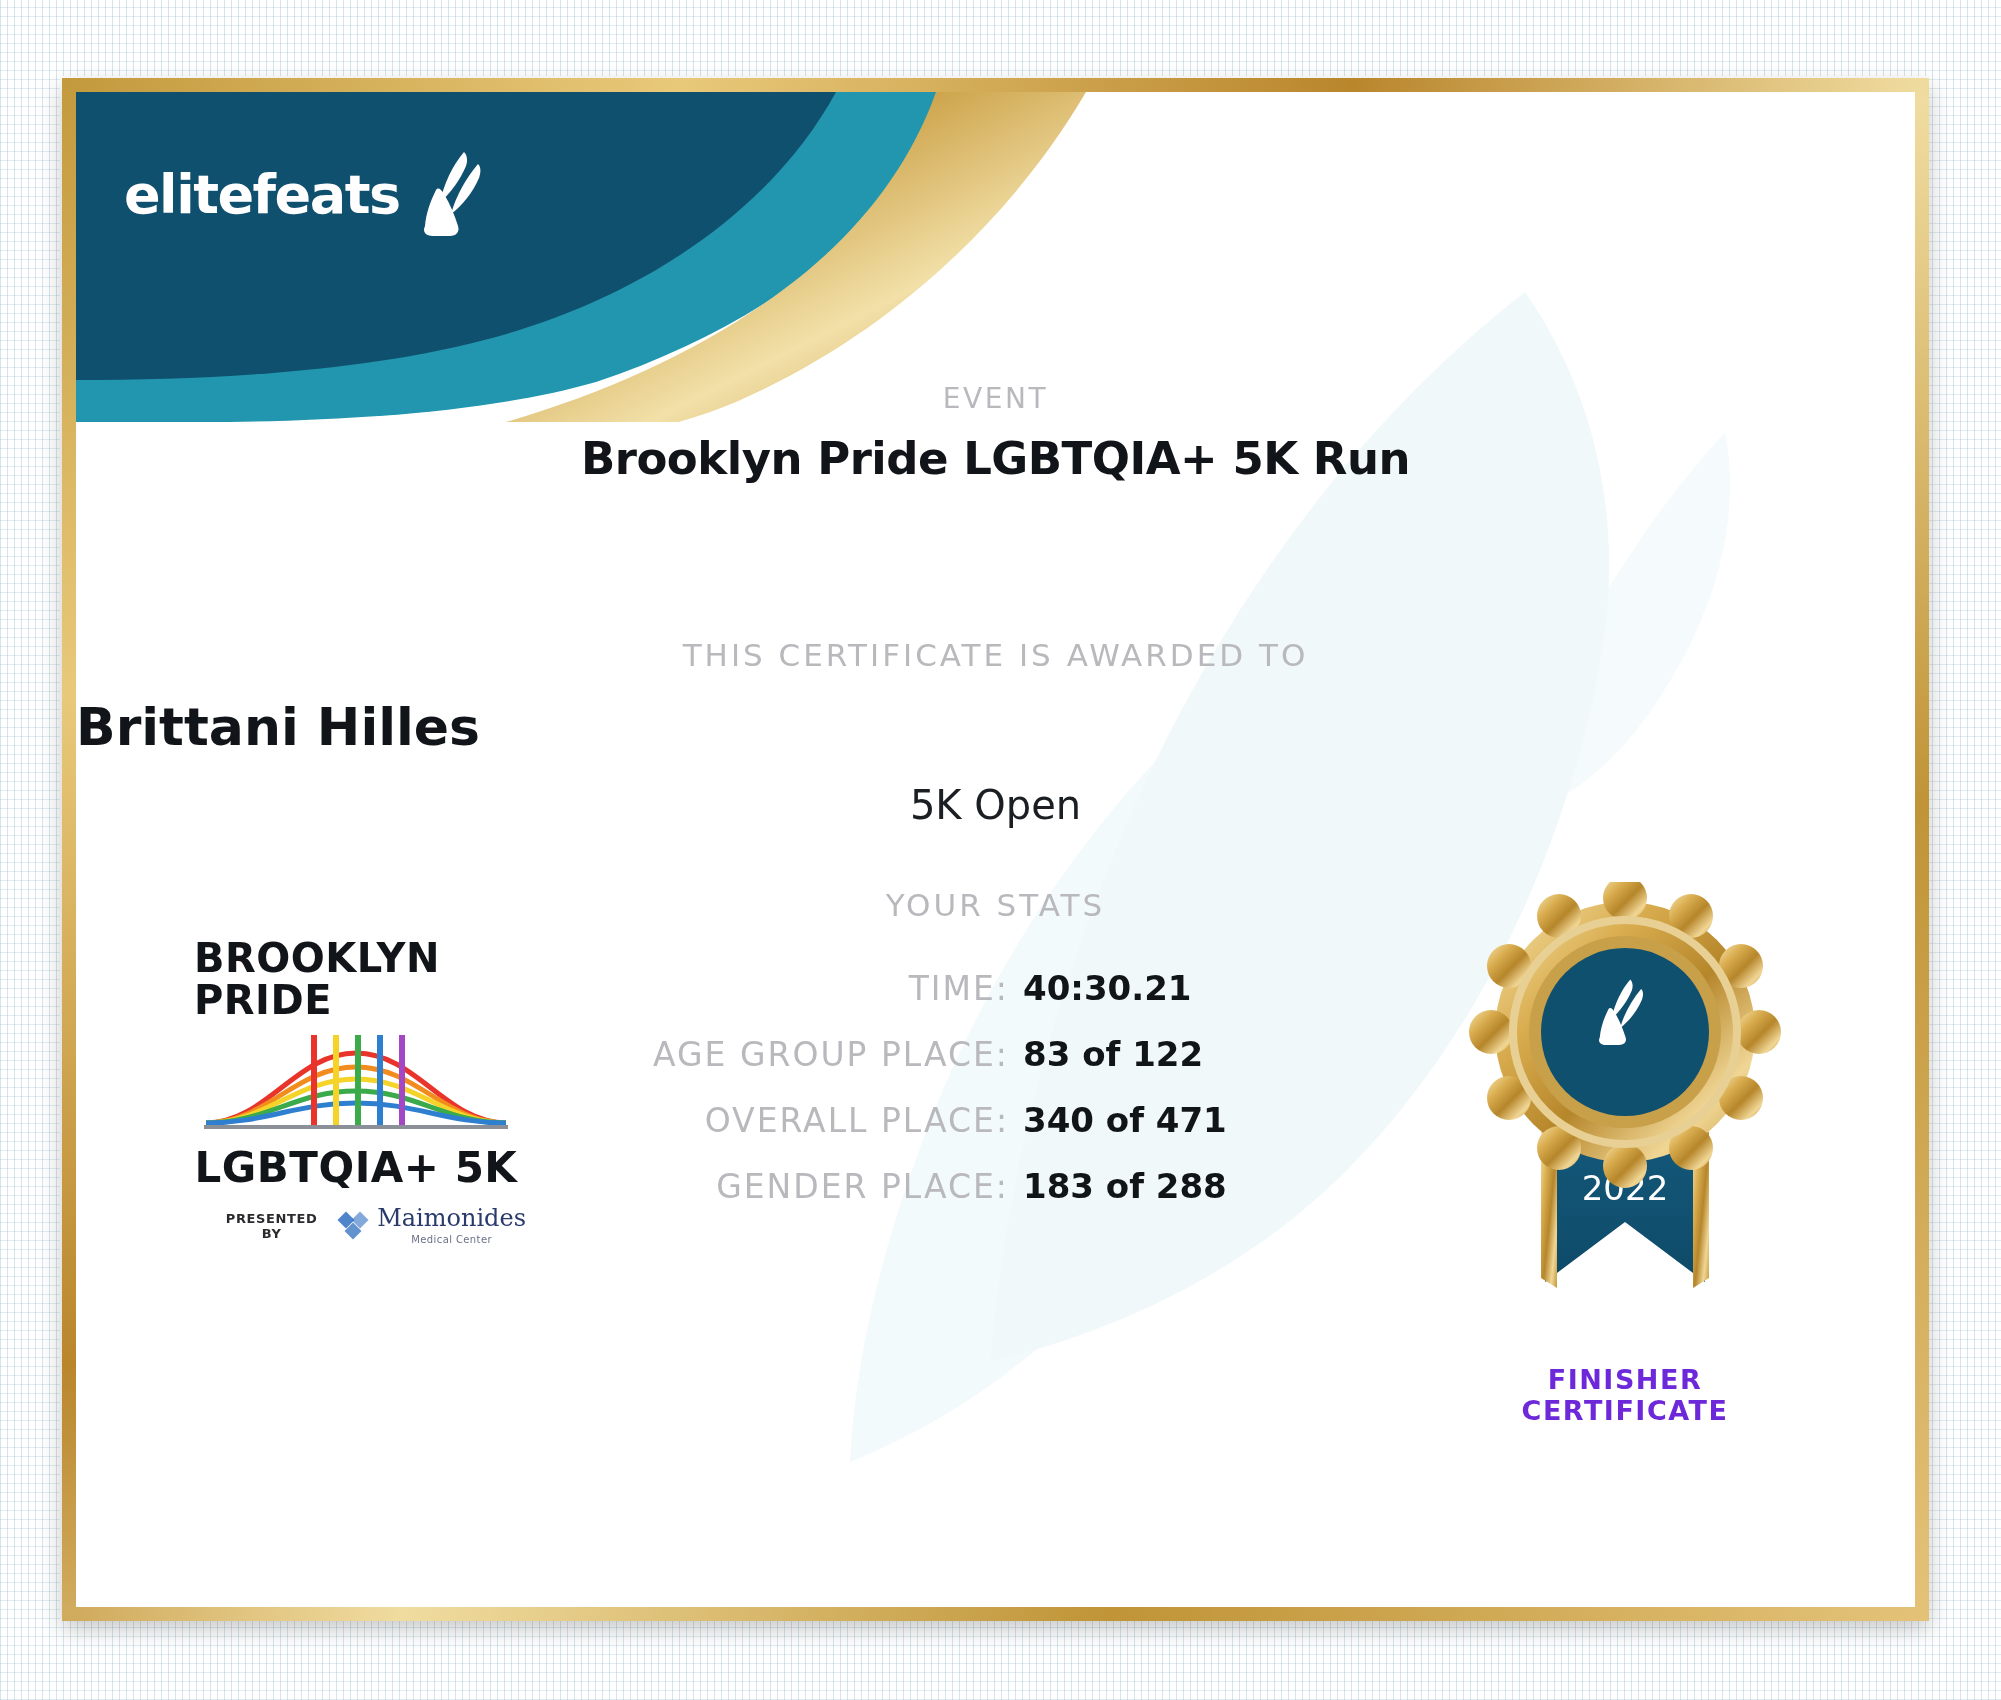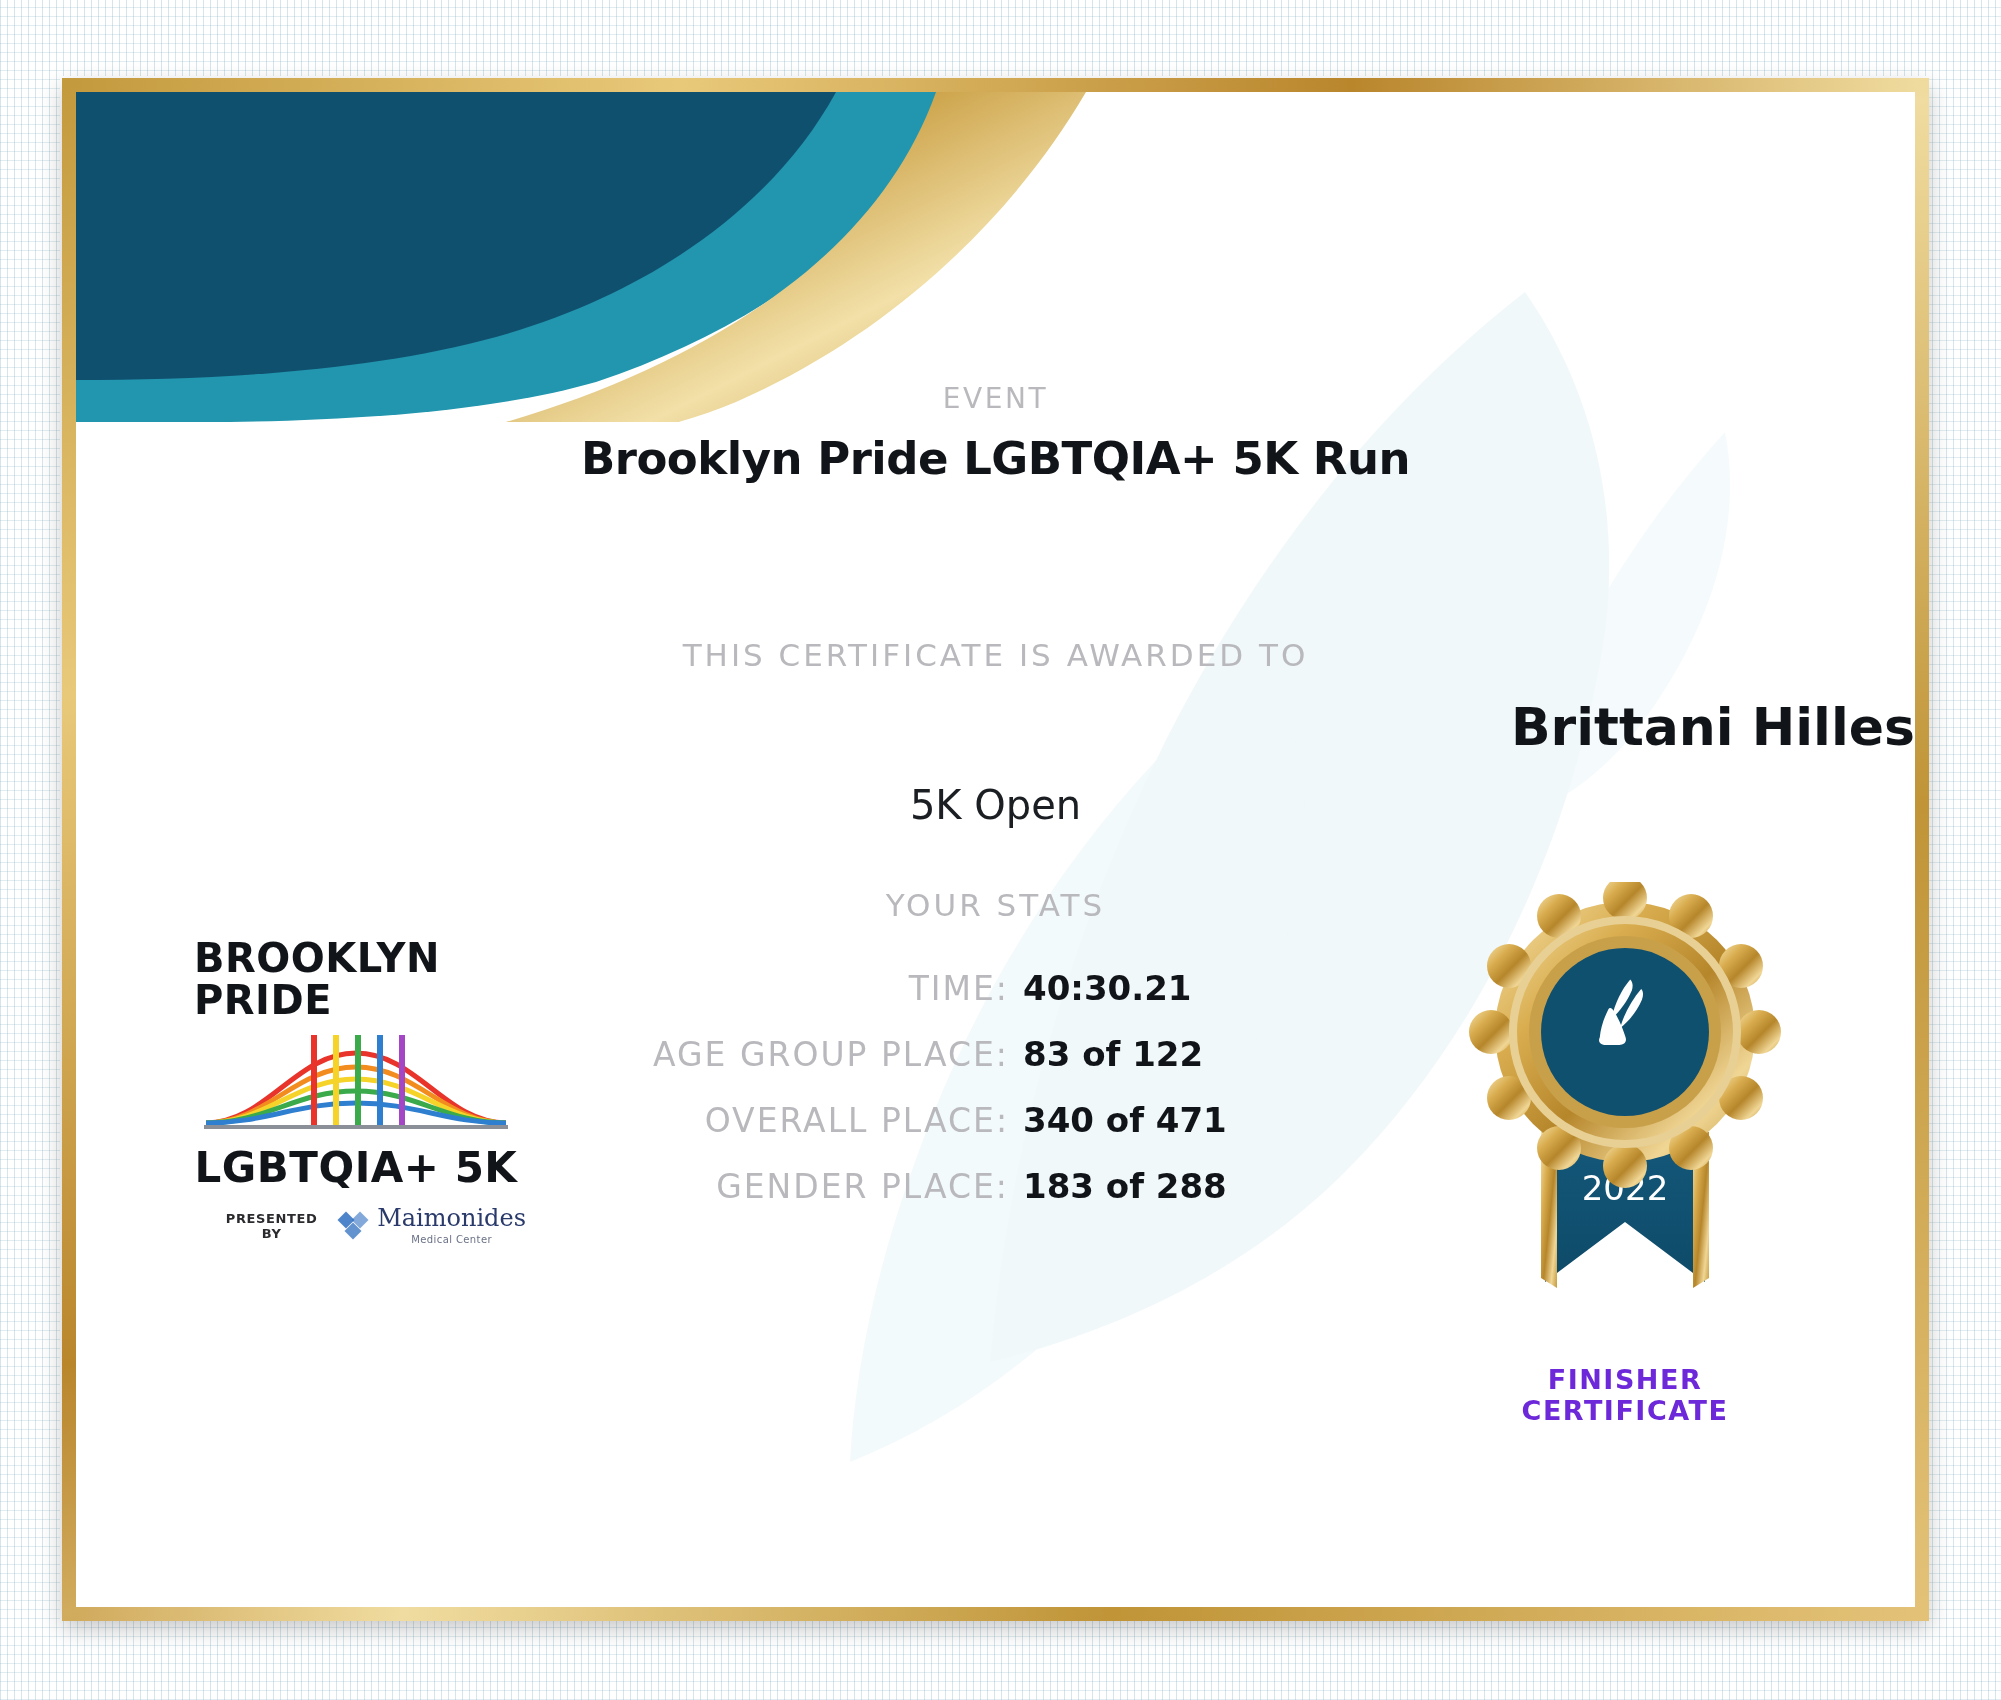--- a/index.html
+++ b/index.html
@@ -124,21 +124,21 @@
     position: absolute;
     left: 0; right: 0;
     top: 545px;
     font-size: 31px;
     letter-spacing: 3px;
   }
   .recipient {
     position: absolute;
     left: 0; right: 0;
     top: 605px;
-    text-align: right;
+    text-align: left;
     font-size: 52px;
     font-weight: bold;
     color: #111418;
   }
   .division {
     position: absolute;
     left: 0; right: 0;
     top: 690px;
     text-align: center;
     font-size: 40px;
@@ -287,20 +287,30 @@
       <defs>
         <linearGradient id="goldgrad" x1="0" y1="0" x2="1" y2="1">
           <stop offset="0%" stop-color="#e9cd86"></stop>
           <stop offset="35%" stop-color="#c79a3c"></stop>
           <stop offset="65%" stop-color="#f2e0a8"></stop>
           <stop offset="100%" stop-color="#bb8c2c"></stop>
         </linearGradient>
       </defs>
     </svg>
 
+    <div class="brand">
+      <span class="brand-text">elitefeats</span>
+      <svg width="86" height="88" viewBox="0 0 86 88">
+        <g fill="#ffffff">
+          <path d="M58 2 C46 16 38 34 34 52 C44 44 54 30 60 16 C62 10 61 5 58 2 Z"></path>
+          <path d="M72 14 C60 28 50 46 45 64 C56 56 67 42 73 28 C75 22 75 17 72 14 Z"></path>
+          <path d="M30 40 C24 52 20 64 19 76 C16 82 20 86 27 86 L44 86 C50 86 54 82 52 76 C49 66 44 54 38 44 C35 39 32 37 30 40 Z"></path>
+        </g>
+      </svg>
+    </div>
 
     <div class="label event-label">EVENT</div>
     <div class="event-name">Brooklyn Pride LGBTQIA+ 5K Run</div>
 
     <div class="label awarded-label">THIS CERTIFICATE IS AWARDED TO</div>
     <div class="recipient">Brittani Hilles</div>
     <div class="division">5K Open</div>
 
     <div class="label stats-label">YOUR STATS</div>
 

